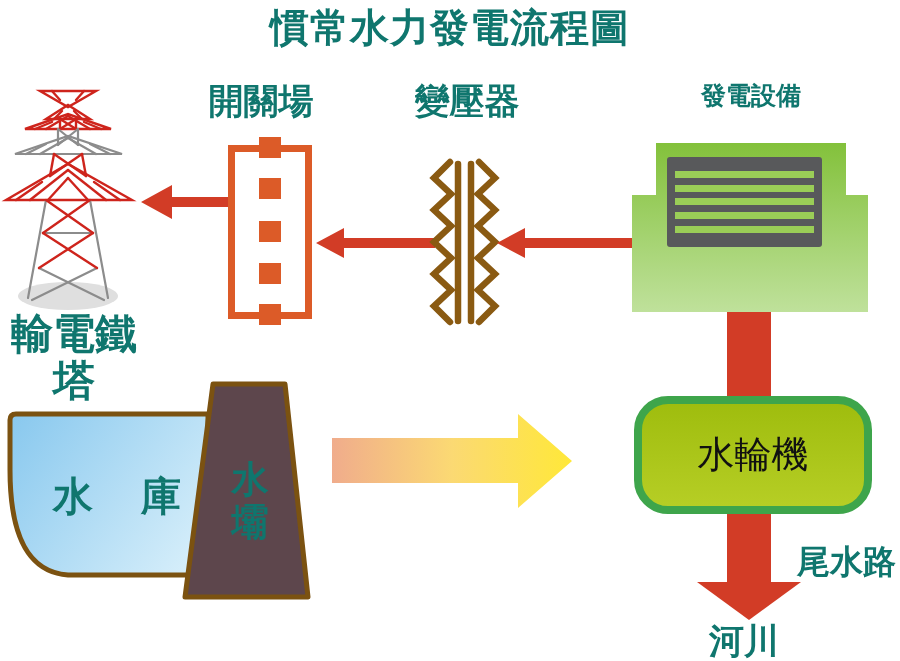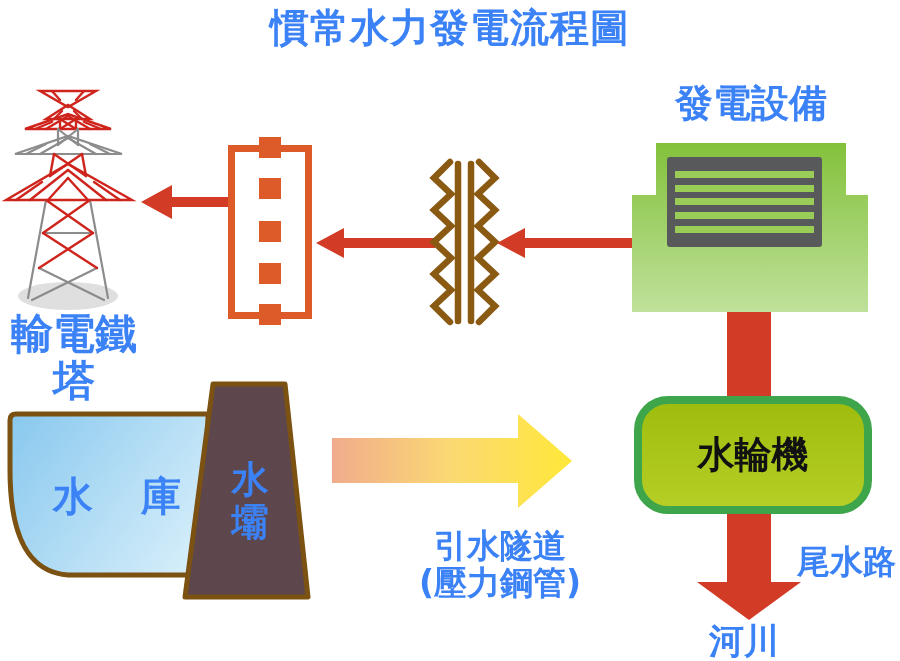--- a/index.html
+++ b/index.html
@@ -1,43 +1,43 @@
 <!DOCTYPE html>
 <html style="--red: #D23C26; --switchyard_orange: #DC5B28; --transformer_brown: #8A5A12; --generator_green_top: #83C13B; --generator_green_bottom: #BFE19B; --grill_gray: #58595B; --grill_stripe: #9ACD57; --turbine_border: #3EA54B; --turbine_fill_top: #9FBD0E; --turbine_fill_bottom: #B6CE25; --reservoir_blue_dark: #88C8EE; --reservoir_blue_light: #E2F4FC; --earth_brown: #7B5211; --dam_fill: #5D464C; --penstock_start: #F0AC8C; --penstock_end: #FFE839; --tower_red: #CE241C; --tower_gray: #8C8C8C; --shadow_gray: #DFDFDF;"><head>
 <meta charset="utf-8">
 <style>
   html,body{margin:0;padding:0;background:#fff;}
   .canvas{
     position:relative;width:900px;height:661px;background:#ffffff;overflow:hidden;
     font-family:"DejaVu Sans",sans-serif;color:#111;
   }
   .layer-svg{position:absolute;left:0;top:0;z-index:1;}
-  .lbl{position:absolute;font-weight:bold;color:#3b82f6;z-index:3;line-height:1.12;}
+  .lbl{position:absolute;font-weight:bold;color:#0f766e;z-index:3;line-height:1.12;}
   .center{text-align:center;}
   .title{left:0;top:6px;width:900px;font-size:39px;text-align:center;letter-spacing:1px;}
   .lbl-switchyard{left:191px;top:82px;width:140px;font-size:35px;}
   .lbl-transformer{left:397px;top:82px;width:140px;font-size:35px;}
-  .lbl-equipment{left:651px;top:82px;width:200px;font-size:38px;}
+  .lbl-equipment{left:651px;top:82px;width:200px;font-size:25px;}
   .lbl-generator{left:632px;top:252px;width:236px;font-size:39px;}
   .lbl-tower{left:0;top:310px;width:148px;font-size:42px;}
   .lbl-reservoir{left:14px;top:474px;width:210px;font-size:40px;letter-spacing:4px;}
   .lbl-dam{
     left:229px;top:430px;font-size:37px;writing-mode:vertical-rl;
     letter-spacing:44px;height:170px;
   }
   .lbl-penstock{left:395px;top:527px;width:210px;font-size:33px;line-height:37px;}
   .lbl-tailrace{left:797px;top:544px;width:110px;font-size:33px;text-align:left;}
   .lbl-river{left:684px;top:622px;width:120px;font-size:35px;}
   .turbine-box{
     position:absolute;left:634px;top:396px;width:238px;height:118px;box-sizing:border-box;
     border:8px solid var(--turbine_border,#3EA54B);border-radius:34px;
     background:linear-gradient(180deg,var(--turbine_fill_top,#9FBD0E),var(--turbine_fill_bottom,#B6CE25));
     z-index:2;display:flex;align-items:center;justify-content:center;
   }
-  .turbine-box .t-label{font-size:37px;font-weight:bold;color:#111;}
+  .turbine-box .t-label{font-size:37px;font-weight:normal;color:#111;}
 </style>
 </head>
 <body>
 
 <div class="canvas">
 
   <svg class="layer-svg" width="900" height="661" viewBox="0 0 900 661">
     <defs>
       <linearGradient id="genGrad" gradientUnits="userSpaceOnUse" x1="750" y1="143" x2="750" y2="312">
         <stop offset="0" stop-color="#83C13B"></stop>
@@ -167,29 +167,27 @@
 
     <path d="M 16 414 H 208 V 575 H 68 C 28 572 10 536 10 470 L 10 420 Q 10 414 16 414 Z" fill="url(#resGrad)" stroke="#7B5211" stroke-width="5" stroke-linejoin="round"></path>
 
     <polygon points="213,384 285,384 308,597 185,597" fill="#5D464C" stroke="#7B5211" stroke-width="5" stroke-linejoin="round"></polygon>
 
     <polygon points="332,438 518,438 518,414 572,461 518,508 518,483 332,483" fill="url(#penGrad)"></polygon>
   </svg>
 
   <div class="lbl title">慣常水力發電流程圖</div>
 
+  <div class="lbl center lbl-switchyard">開關場</div>
+  <div class="lbl center lbl-transformer">變壓器</div>
   <div class="lbl center lbl-equipment">發電設備</div>
   <div class="lbl center lbl-tower">輸電鐵塔</div>
   <div class="lbl center lbl-reservoir">水　庫</div>
   <div class="lbl lbl-dam">水壩</div>
 
-  <div class="lbl center lbl-penstock">
-    <span style="display:block">引水隧道</span>
-    <span style="display:block">(壓力鋼管)</span>
-  </div>
 
   <div class="lbl lbl-tailrace">尾水路</div>
   <div class="lbl center lbl-river">河川</div>
 
   <div class="turbine-box">
     <span class="t-label">水輪機</span>
   </div>
 
 </div>
 

